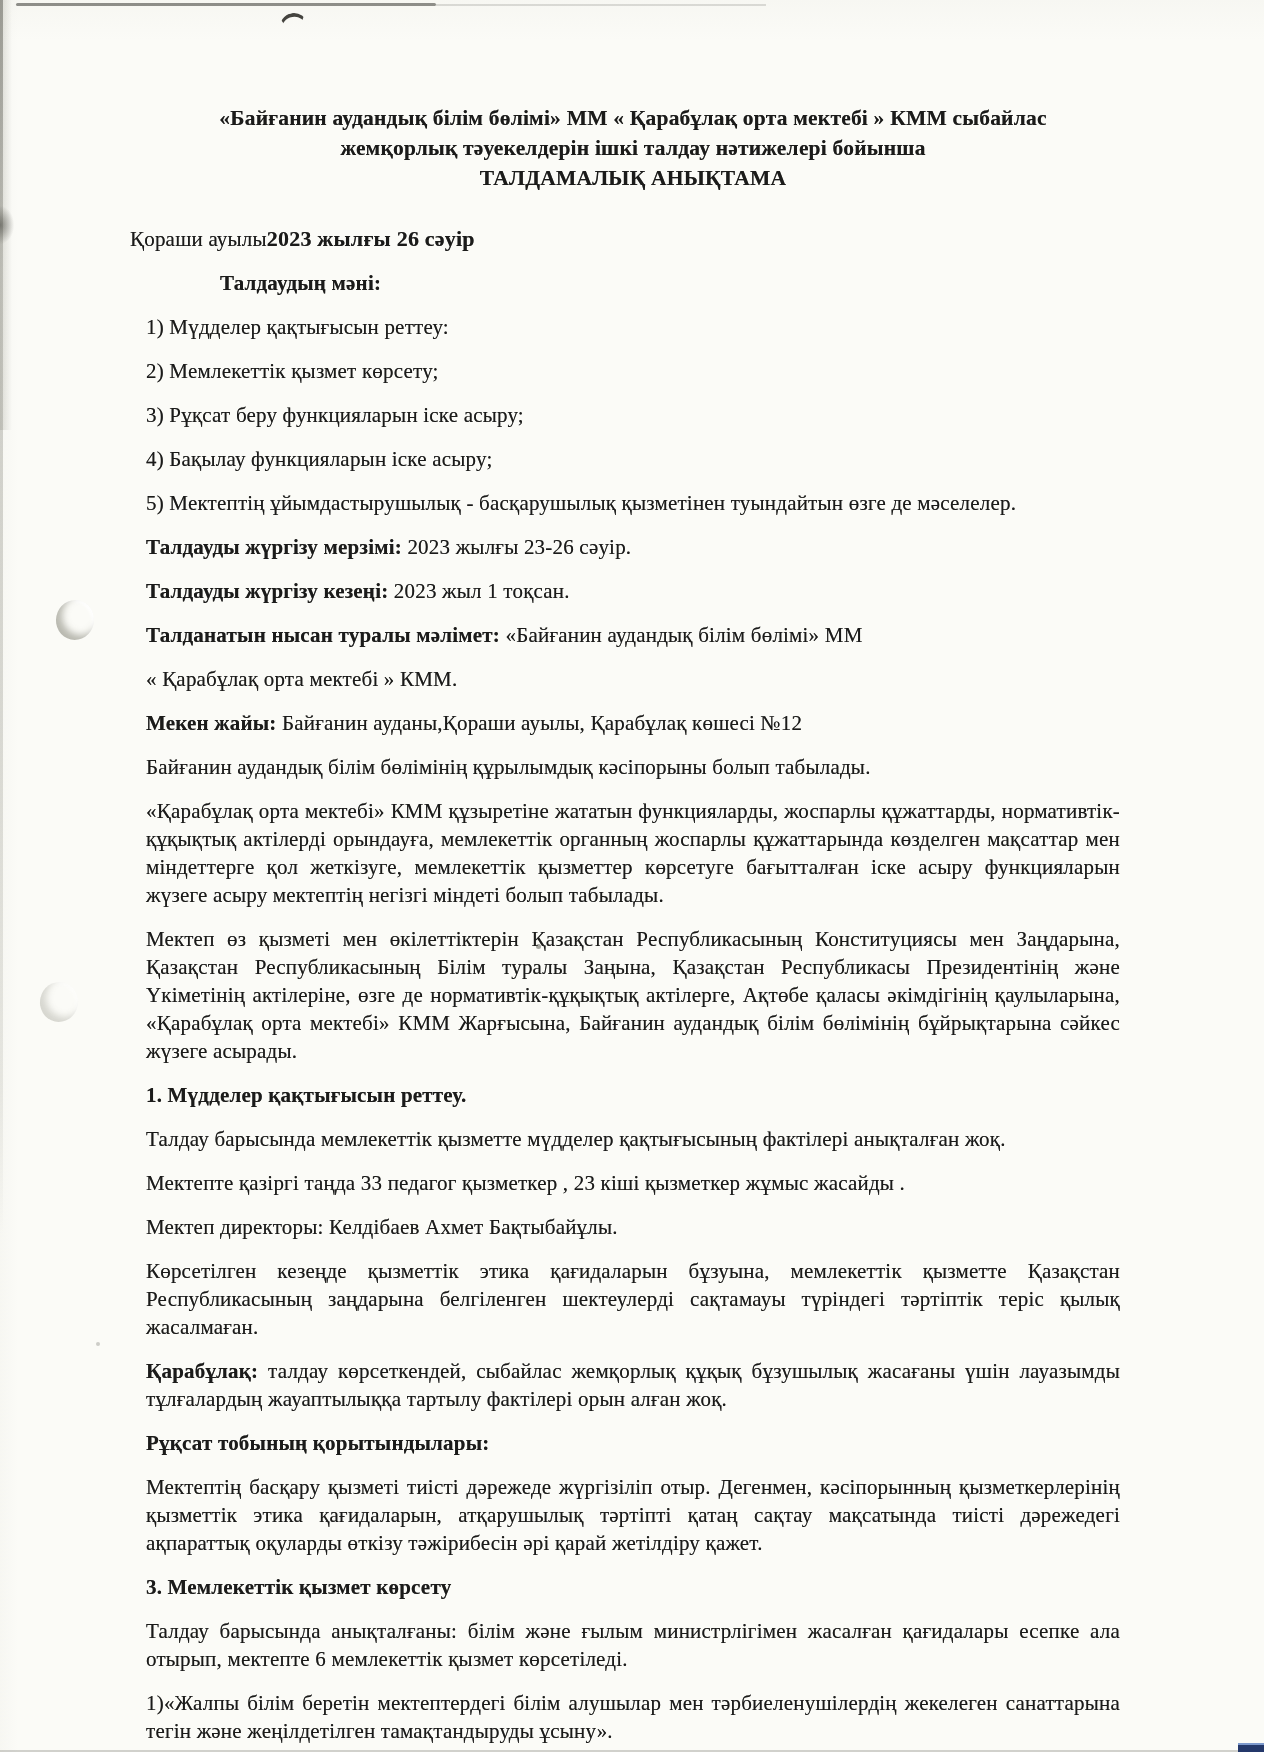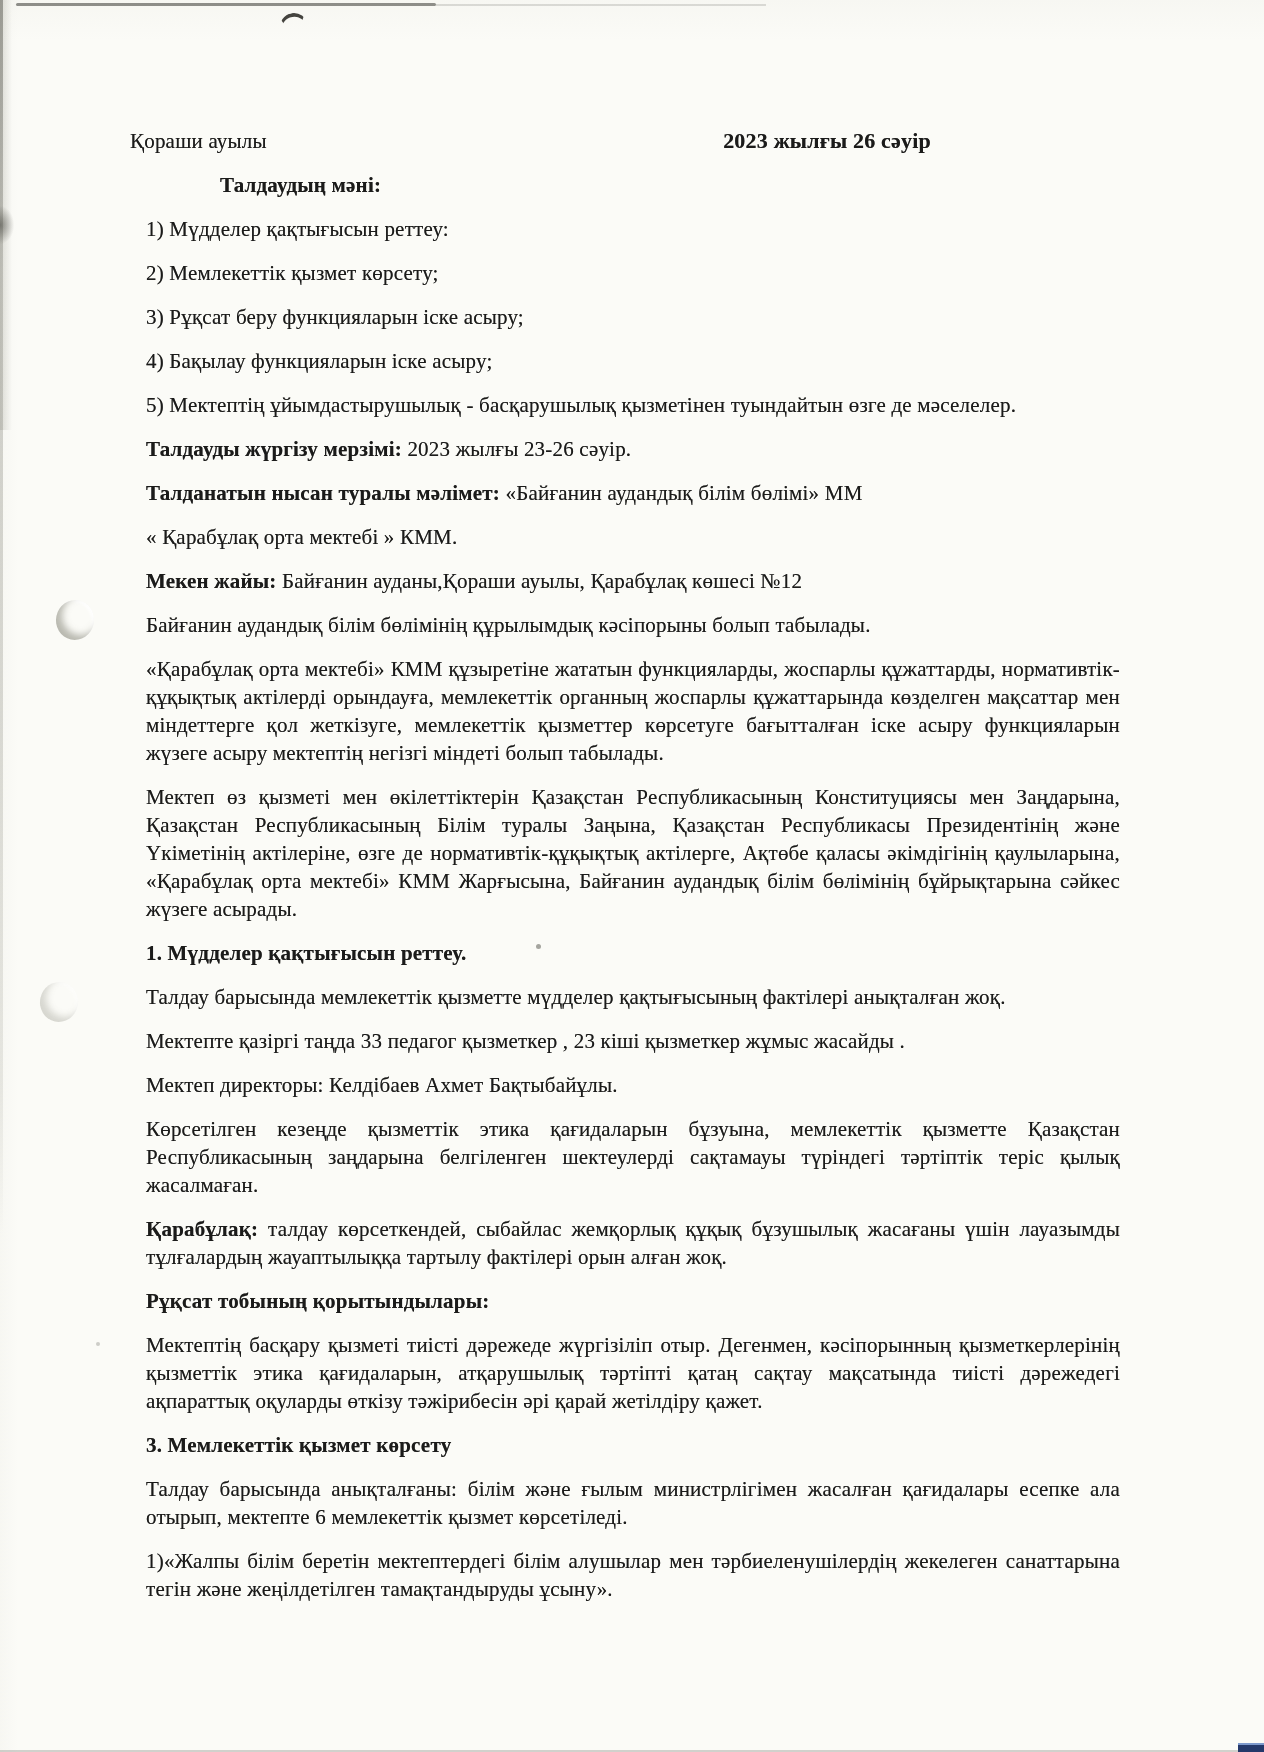--- a/index.html
+++ b/index.html
@@ -18,21 +18,21 @@
   }
   .content{
     position:absolute;
     left:130px; width:1006px; top:103px;
     font-size:21px; line-height:28px;
     letter-spacing:0.2px;
     text-shadow:0 0 0.6px rgba(10,10,10,0.55);
   }
   .content p{margin:16px;}
   .title{ text-align:center; font-weight:700; line-height:30px; font-size:21.5px; }
-  .place-date{ display:flex; justify-content:space-between; margin-top:24px; }
+  .place-date{ display:flex; margin-top:32px; }
   .place-date .date{ padding-right:205px; font-size:22px;font-weight:bold; }
   .subject-head{ margin-top:46px; font-weight:700; text-indent:74px; }
   .just{ text-align:justify; }
   .b{ font-weight:700; }
   .sec-head{ font-weight:700; margin-top:30px; }
   .sec-head3{ font-weight:700; margin-top:26px; }
 
   
   .edge-left-line{position:absolute;left:0;top:0;width:3px;height:1235px;
     background:linear-gradient(180deg, rgba(110,110,102,.6), rgba(135,135,126,.38) 22%,
@@ -75,35 +75,41 @@
   <div class="squiggle"></div>
   <div class="hole hole-1"></div>
   <div class="hole hole-2"></div>
   <div class="speck-1"></div>
   <div class="speck-2"></div>
   <div class="bottom-edge"></div>
   <div class="bottom-right-mark"></div>
 
   <div class="content">
 
+    <div class="title">
+      <div>«Байғанин аудандық білім бөлімі» ММ « Қарабұлақ орта мектебі »  КММ сыбайлас</div>
+      <div>жемқорлық тәуекелдерін ішкі талдау нәтижелері бойынша</div>
+      <div>ТАЛДАМАЛЫҚ АНЫҚТАМА</div>
+    </div>
 
     <div class="place-date">
       <span class="place">Қораши ауылы</span>
       <span class="date">2023 жылғы 26 сәуір</span>
     </div>
 
     <p class="subject-head">Талдаудың мәні:</p>
 
     <p class="just">1) Мүдделер қақтығысын реттеу:</p>
     <p class="just">2) Мемлекеттік қызмет көрсету;</p>
     <p class="just">3) Рұқсат беру функцияларын іске асыру;</p>
     <p class="just">4) Бақылау функцияларын іске асыру;</p>
     <p class="just">5) Мектептің ұйымдастырушылық - басқарушылық қызметінен туындайтын өзге де мәселелер.</p>
 
     <p class="just"><span class="b">Талдауды жүргізу мерзімі:</span><span> 2023 жылғы 23-26 сәуір.</span></p>
+    <p class="just"><span class="b">Талдауды жүргізу кезеңі:</span><span> 2023 жыл 1 тоқсан.</span></p>
     <p class="just"><span class="b">Талданатын нысан туралы мәлімет:</span><span> «Байғанин аудандық білім бөлімі» ММ</span></p>
 
     <p>« Қарабұлақ орта мектебі »  КММ.</p>
 
     <p class="just"><span class="b">Мекен жайы:</span><span> Байғанин ауданы,Қораши ауылы, Қарабұлақ көшесі №12</span></p>
 
     <p>Байғанин  аудандық білім бөлімінің құрылымдық кәсіпорыны болып табылады.</p>
 
     <p class="just">«Қарабұлақ орта  мектебі» КММ құзыретіне жататын функцияларды,  жоспарлы құжаттарды, нормативтік-құқықтық актілерді орындауға, мемлекеттік органның жоспарлы құжаттарында көзделген мақсаттар мен міндеттерге қол жеткізуге, мемлекеттік қызметтер көрсетуге бағытталған іске асыру функцияларын жүзеге асыру мектептің негізгі міндеті болып табылады.</p>
     <p class="just">Мектеп өз қызметі мен өкілеттіктерін Қазақстан Республикасының Конституциясы мен Заңдарына, Қазақстан Республикасының Білім туралы Заңына, Қазақстан Республикасы Президентінің және Үкіметінің актілеріне, өзге де нормативтік-құқықтық актілерге, Ақтөбе қаласы әкімдігінің қаулыларына, «Қарабұлақ орта мектебі» КММ Жарғысына, Байғанин аудандық білім бөлімінің бұйрықтарына сәйкес жүзеге асырады.</p>

